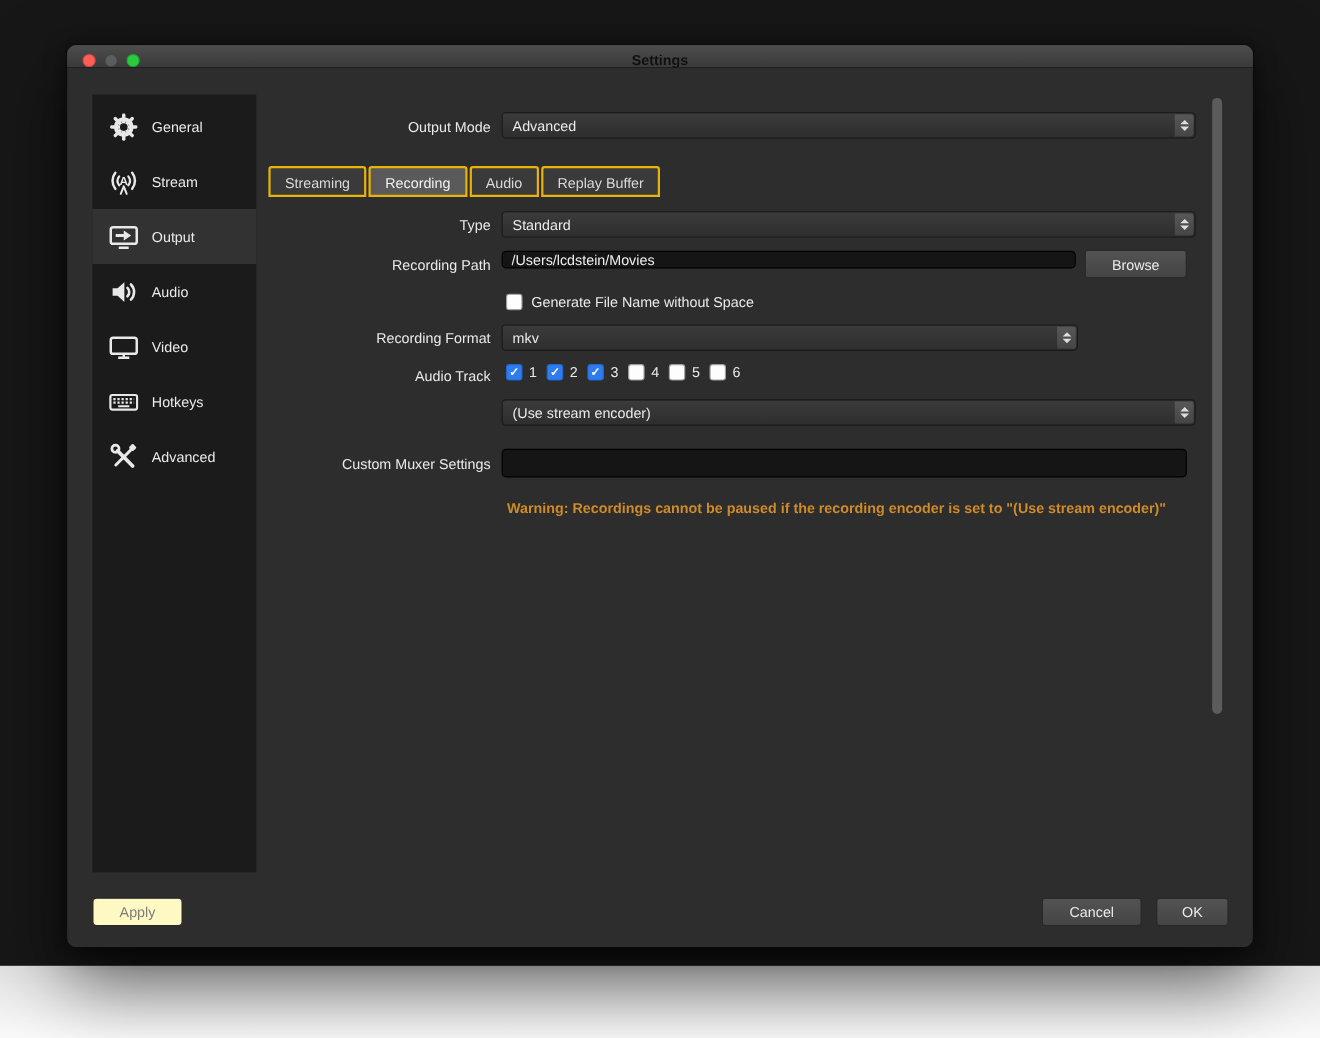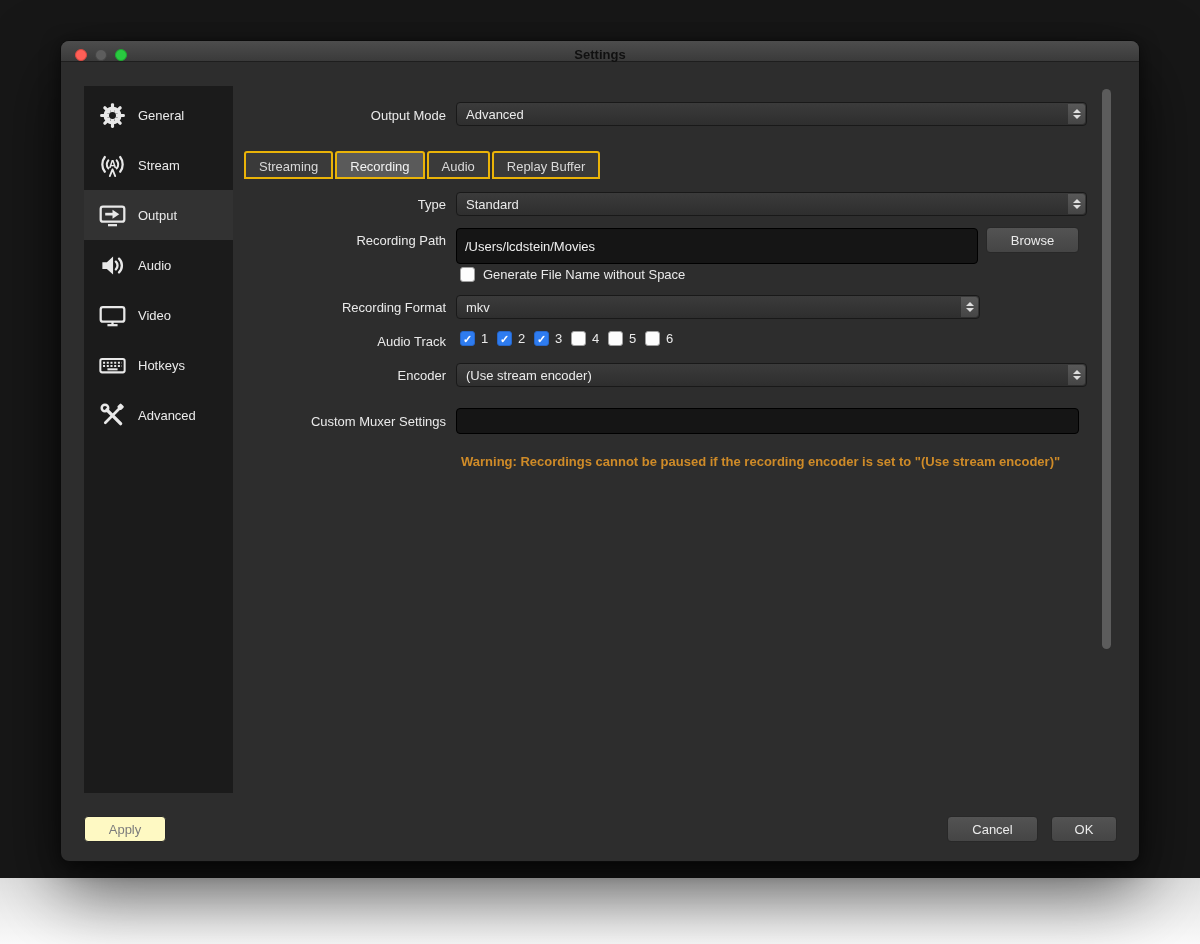--- a/index.html
+++ b/index.html
@@ -39,21 +39,21 @@
   .dropdown { position:absolute; height:24px; background:linear-gradient(#3b3b3b,#2e2e2e);
               border:1px solid #191919; border-radius:4px; color:#eaeaea; font-size:13px;
               display:flex; align-items:center; padding-left:9px; cursor:default; }
   .stepper { position:absolute; right:1px; top:1px; bottom:1px; width:17px;
              background:linear-gradient(#585858,#454545); border-radius:0 3px 3px 0;
              display:flex; flex-direction:column; align-items:center; justify-content:center; }
   .stepper .up { width:0; height:0; border-left:4px solid transparent; border-right:4px solid transparent;
                  border-bottom:4.5px solid #dedede; margin-bottom:2px; }
   .stepper .dn { width:0; height:0; border-left:4px solid transparent; border-right:4px solid transparent;
                  border-top:4.5px solid #dedede; }
-  .text-input { position:absolute; height:36px; background:#151515; border:1px solid #000;
+  .text-input { position:absolute; height:16px; background:#151515; border:1px solid #000;
                 border-radius:4px; color:#efefef; font-size:13px; padding:0 8px;
                 font-family:"Liberation Sans", sans-serif; outline:none; }
   .btn { position:absolute; height:26px; background:linear-gradient(#535353,#454545);
          border:1px solid #282828; border-radius:4px; color:#ebebeb; font-size:13px;
          font-family:"Liberation Sans", sans-serif; cursor:default; }
   .btn.disabled { background:#fef9c3; color:#7c7c7c; }
 
   
   .tabs { position:absolute; left:183px; top:110px; display:flex; gap:2px; }
   .tab { height:28px; line-height:27px; padding:0 13px; font-size:13px; color:#d9d9d9;
@@ -248,21 +248,20 @@
     </div>
     <div class="track" style="left:547px;">
       <span class="cb"></span>
       <span class="tnum">5</span>
     </div>
     <div class="track" style="left:584px;">
       <span class="cb"></span>
       <span class="tnum">6</span>
     </div>
 
-    <div class="flabel" style="top:326px;">Encoder</div>
     <div class="dropdown" style="left:395px; top:322px; width:631px;">
       <span>(Use stream encoder)</span>
       <span class="stepper">
           <i class="up"></i>
           <i class="dn"></i>
         </span>
     </div>
 
     <div class="flabel" style="top:372px;">Custom Muxer Settings</div>
     <input class="text-input" style="left: 395px; top: 367px; width: 623px; height: 26px;" value="">

